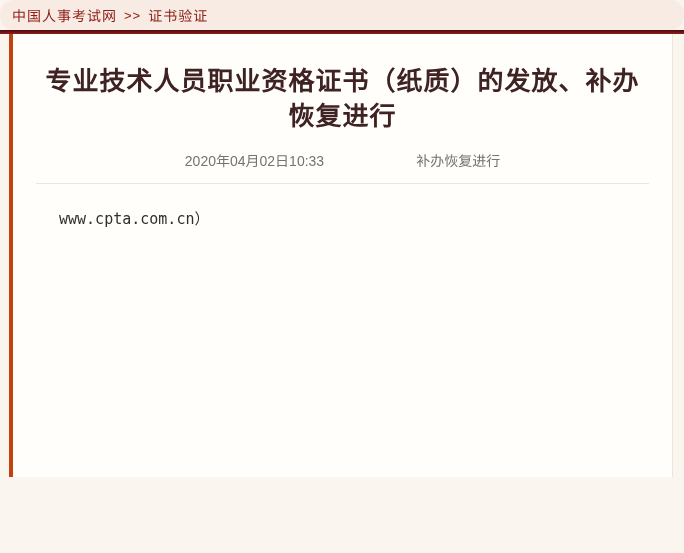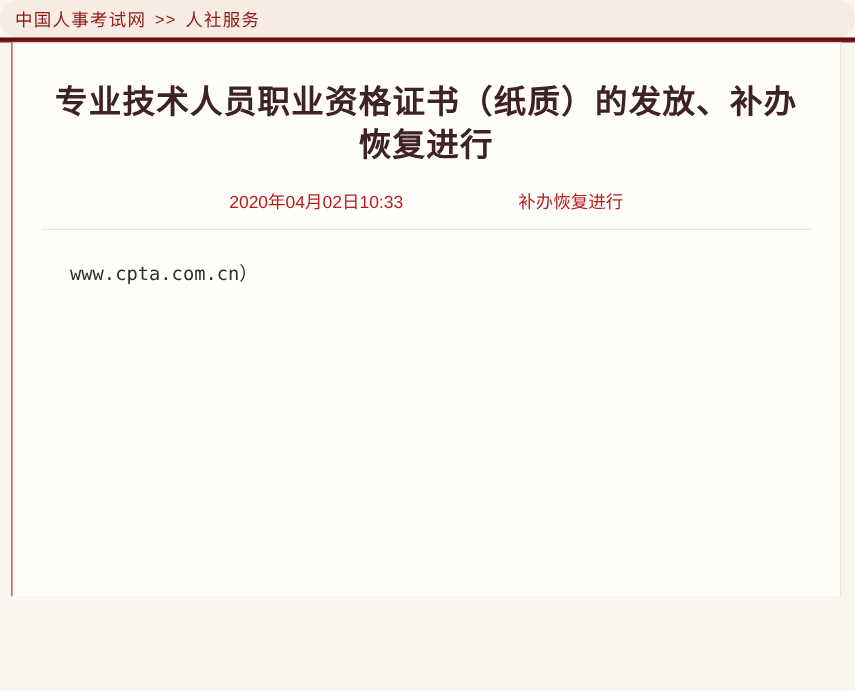--- a/index.html
+++ b/index.html
@@ -33,42 +33,42 @@
   .breadcrumb .sep { font-size: 13px; }
   
   .red-rule {
     height: 4px;
     background: linear-gradient(#4a0a0c, #8c1f1f);
   }
   
   .content-box {
     margin: 0 11px 0 9px;
     background: #fffefb;
-    border-left: 1px solid #c2410c;
+    border-left: 4px solid #c2410c;
     border-right: 1px solid #ece5d9;
     height: 443px;
     box-sizing: border-box;
     overflow: hidden;
   }
   .article-title {
     margin: 30px 28px 0;
     text-align: center;
     font-size: 26px;
     font-weight: bold;
     line-height: 35px;
     color: #3f2322;
     letter-spacing: 1px;
   }
   .meta-row {
     margin-top: 16px;
     display: flex;
     justify-content: center;
     gap: 92px;
     font-size: 14px;
-    color: #b91c1c;
+    color: #737373;
   }
   .meta-row .mobile-link { cursor: pointer; }
   .divider {
     width: 93%;
     margin: 13px auto 0;
     border-top: 1px solid #e7e7e7;
     height: 0;
   }
   .article-body {
     margin-top: 23px;
@@ -90,21 +90,21 @@
     color: #2f2f2f;
   }
 </style>
 </head>
 <body>
 
 <div class="top-strip">
   <div class="breadcrumb">
     <span class="crumb">中国人事考试网</span>
     <span class="sep">&gt;&gt;</span>
-    <span class="crumb">人社服务</span>
+    <span class="crumb">证书验证</span>
   </div>
 </div>
 
 <div class="red-rule"></div>
 
 <div class="content-box">
   <h1 class="article-title">专业技术人员职业资格证书（纸质）的发放、补办恢复进行</h1>
 
   <div class="meta-row">
     <span>2020年04月02日10:33</span>

